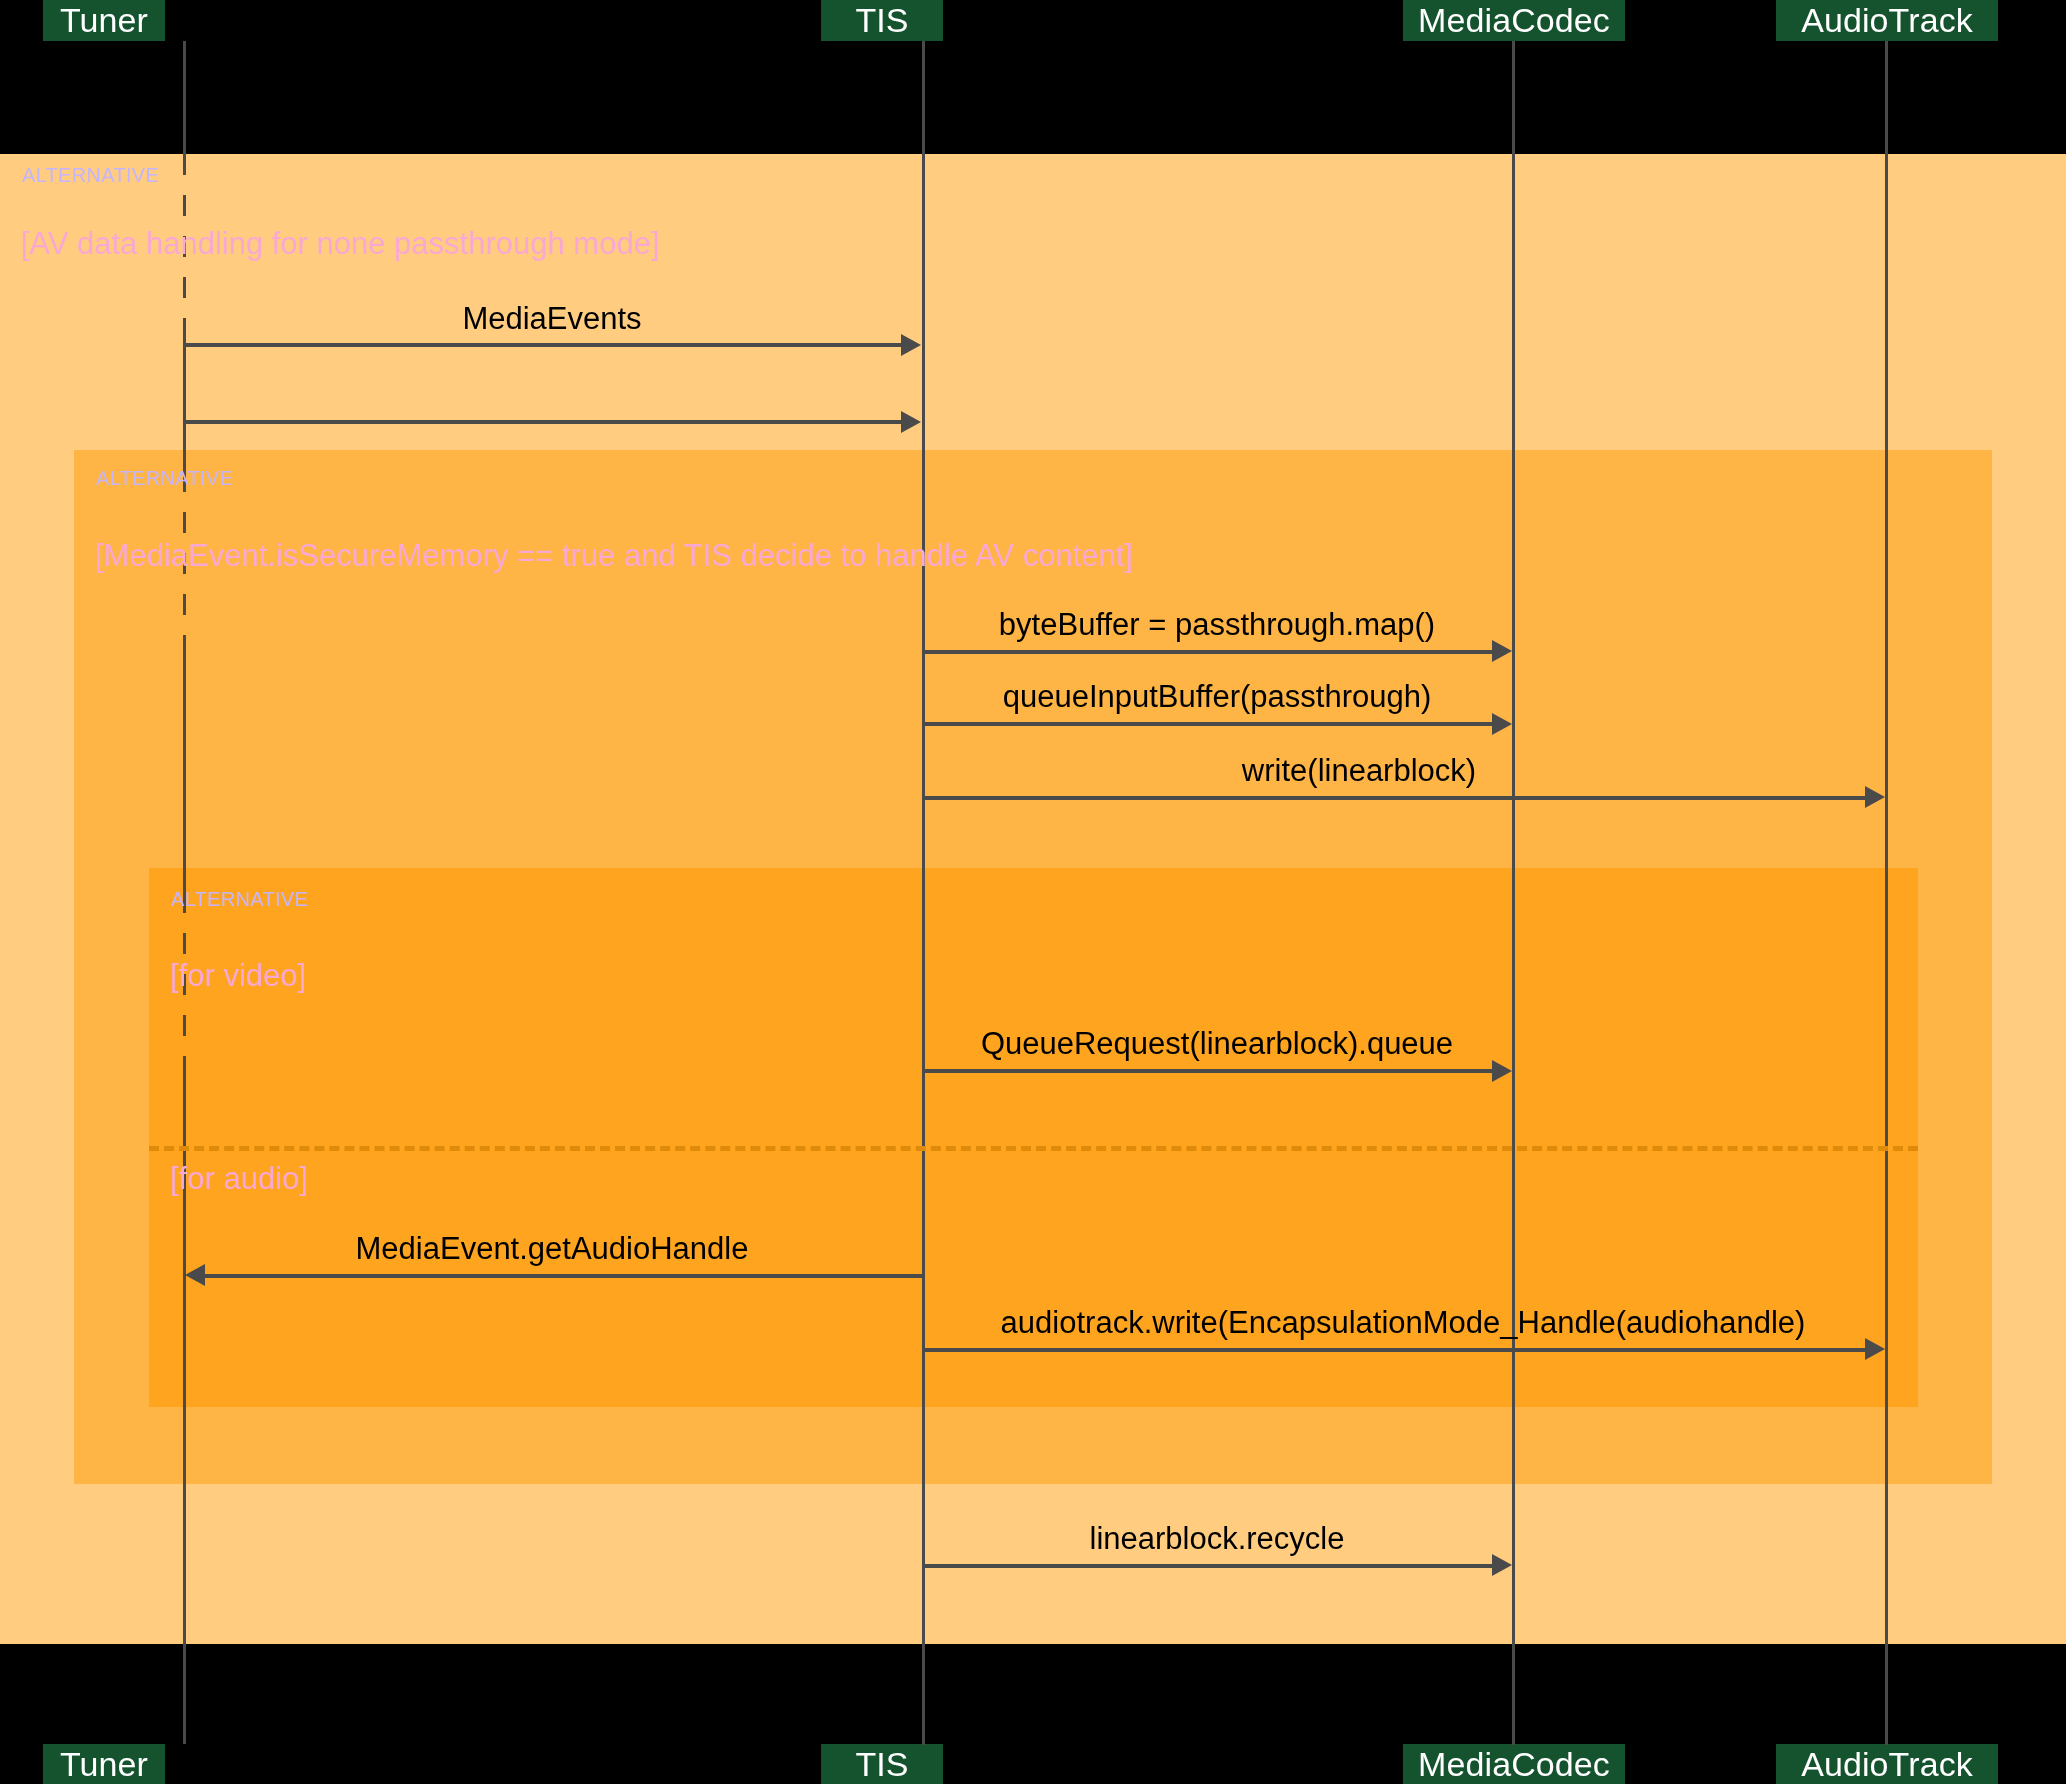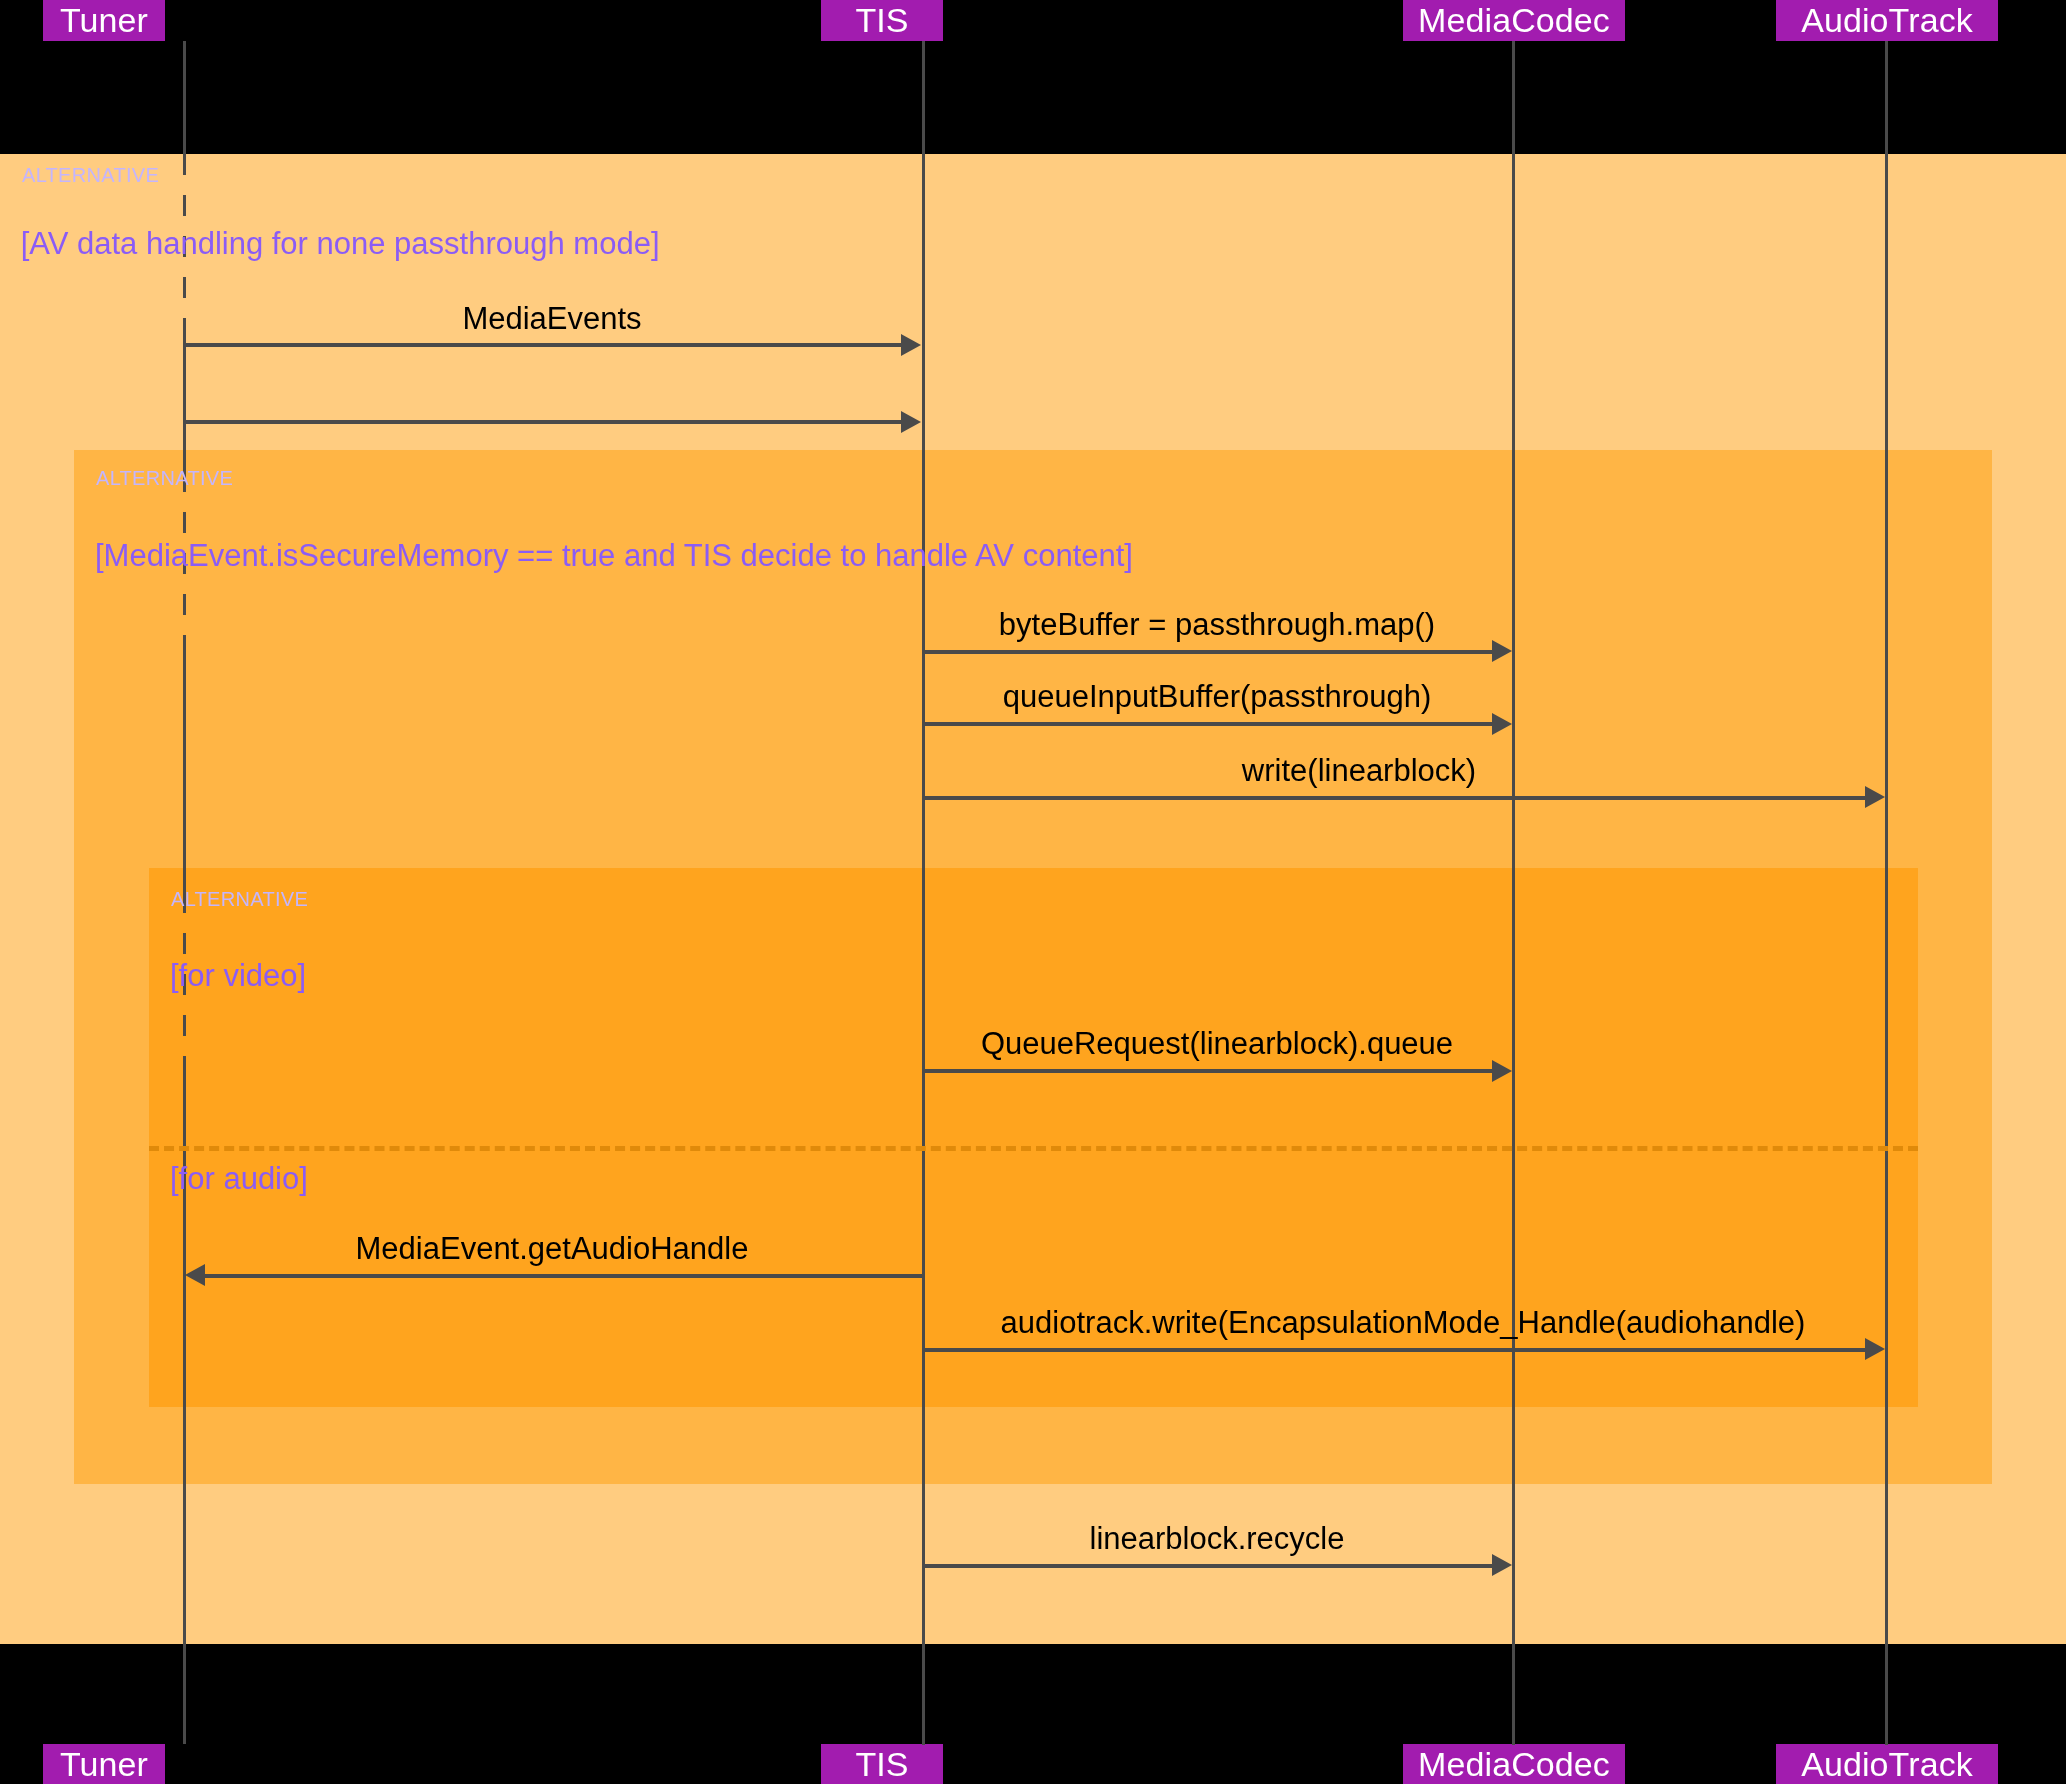--- a/index.html
+++ b/index.html
@@ -12,21 +12,21 @@
     width: 2066px;
     height: 1785px;
     background: #000000;
     font-family: "Liberation Sans", sans-serif;
     overflow: hidden;
   }
 
   
   .participant-box {
     position: absolute;
-    background: #a21caf;
+    background: #14532d;
     color: #FFFFFF;
     display: flex;
     align-items: center;
     justify-content: center;
     font-size: 34px;
     font-weight: 400;
     letter-spacing: 0.1px;
     box-sizing: border-box;
   }
 
@@ -55,21 +55,21 @@
     font-size: 20px;
     font-weight: normal;
     color: #c4b5fd;
     letter-spacing: 0.3px;
     white-space: nowrap;
   }
   .frame-guard {
     position: absolute;
     font-size: 31px;
     font-weight: 400;
-    color: #8b5cf6;
+    color: #f9a8d4;
     white-space: nowrap;
   }
   .frame-divider {
     position: absolute;
     height: 0;
     border-top: 5.9px dashed #E08A0A;
   }
 
   
   .msg {

